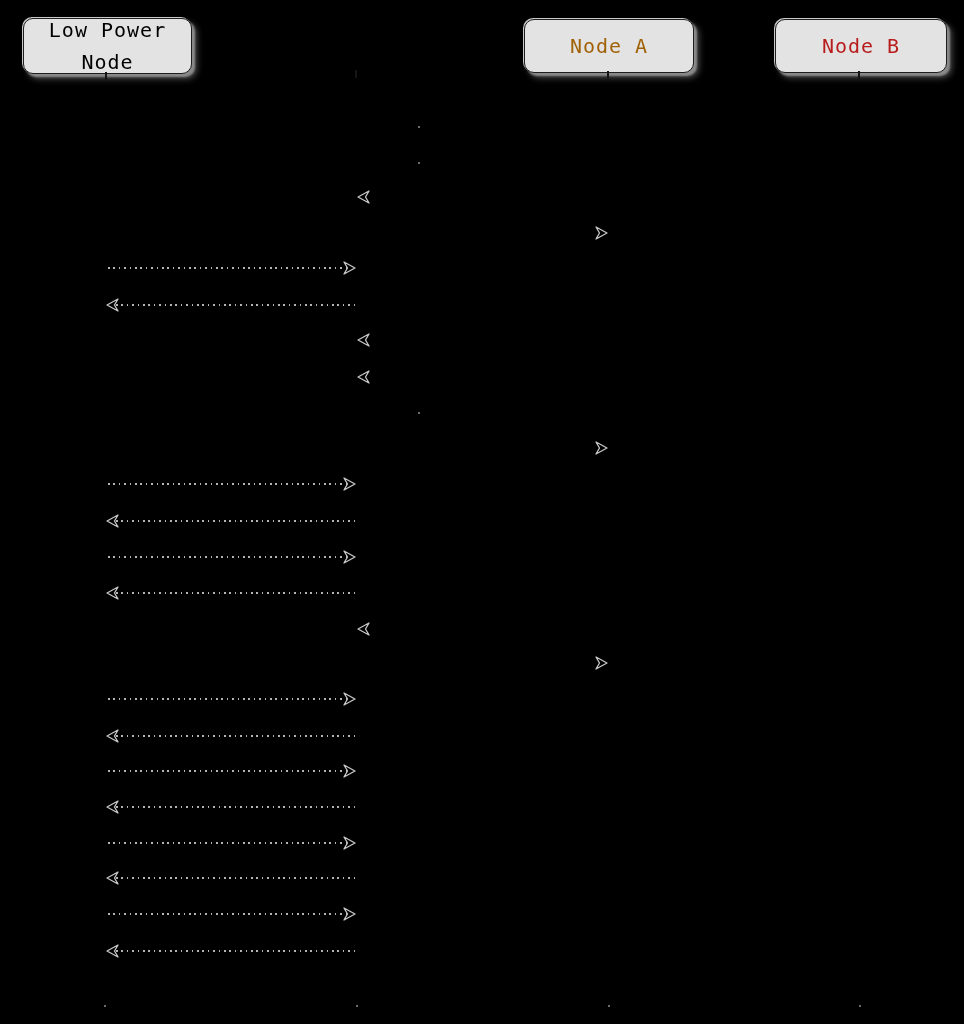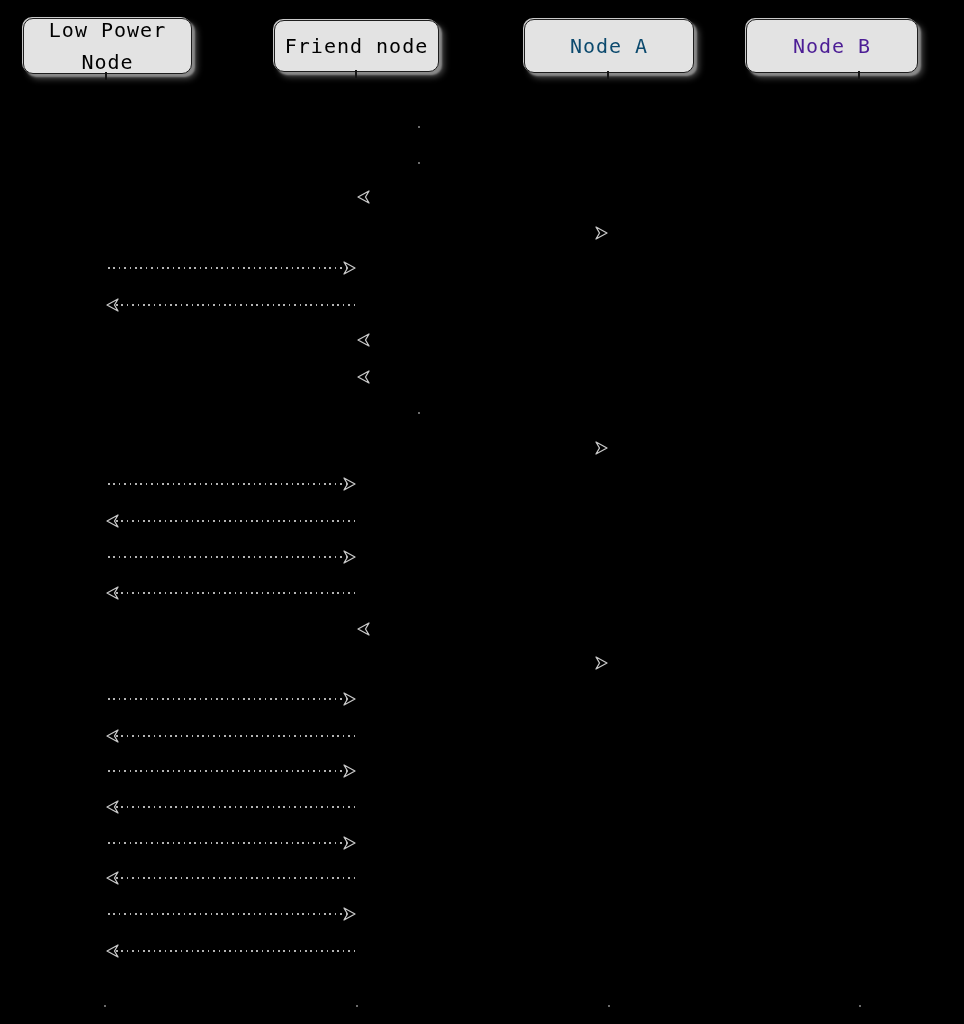--- a/index.html
+++ b/index.html
@@ -25,27 +25,24 @@
   .adot{position:absolute;width:2px;height:2px;border-radius:1px;}
 </style>
 </head>
 <body>
 
 <div id="canvas" style="background: rgb(0, 0, 0);">
   <div class="pbox" style="left: 23px; top: 18px; width: 167px; height: 54px; background: rgb(227, 227, 227); border-color: rgb(30, 30, 30); color: rgb(0, 0, 0);">
     <span>Low Power
 Node</span>
   </div>
-  <div class="pbox" style="left: 274px; top: 20px; width: 163px; height: 50px; background: rgb(227, 227, 227); border-color: rgb(30, 30, 30); color: rgb(0, 0, 0);">
-    <span>Friend node</span>
-  </div>
-  <div class="pbox" style="left: 524px; top: 19px; width: 168px; height: 52px; background: rgb(227, 227, 227); border-color: rgb(30, 30, 30); color: #0c4a6e;">
+  <div class="pbox" style="left: 524px; top: 19px; width: 168px; height: 52px; background: rgb(227, 227, 227); border-color: rgb(30, 30, 30); color: #a16207;">
     <span>Node A</span>
   </div>
-  <div class="pbox" style="left: 746px; top: 19px; width: 170px; height: 52px; background: rgb(227, 227, 227); border-color: rgb(30, 30, 30); color: #4c1d95;">
+  <div class="pbox" style="left: 775px; top: 19px; width: 170px; height: 52px; background: rgb(227, 227, 227); border-color: rgb(30, 30, 30); color: #b91c1c;">
     <span>Node B</span>
   </div>
 <div class="stub" style="left: 105px; top: 72px; background: rgb(21, 21, 21);"></div>
     <div class="stub" style="left: 355px; top: 70px; background: rgb(21, 21, 21);"></div>
     <div class="stub" style="left: 607px; top: 71px; background: rgb(21, 21, 21);"></div>
     <div class="stub" style="left: 858px; top: 71px; background: rgb(21, 21, 21);"></div>
     <svg width="13" height="14" viewBox="0 0 13 14" class="head" style="left: 357px; top: 190px;">
       <path d="M12 1 L1 7 L12 13 L8.5 7 Z" fill="none" stroke="#c8c8c8" stroke-width="1.3" stroke-linejoin="round"></path>
     </svg>
     <svg width="13" height="14" viewBox="0 0 13 14" class="head" style="left: 595px; top: 226px;">

